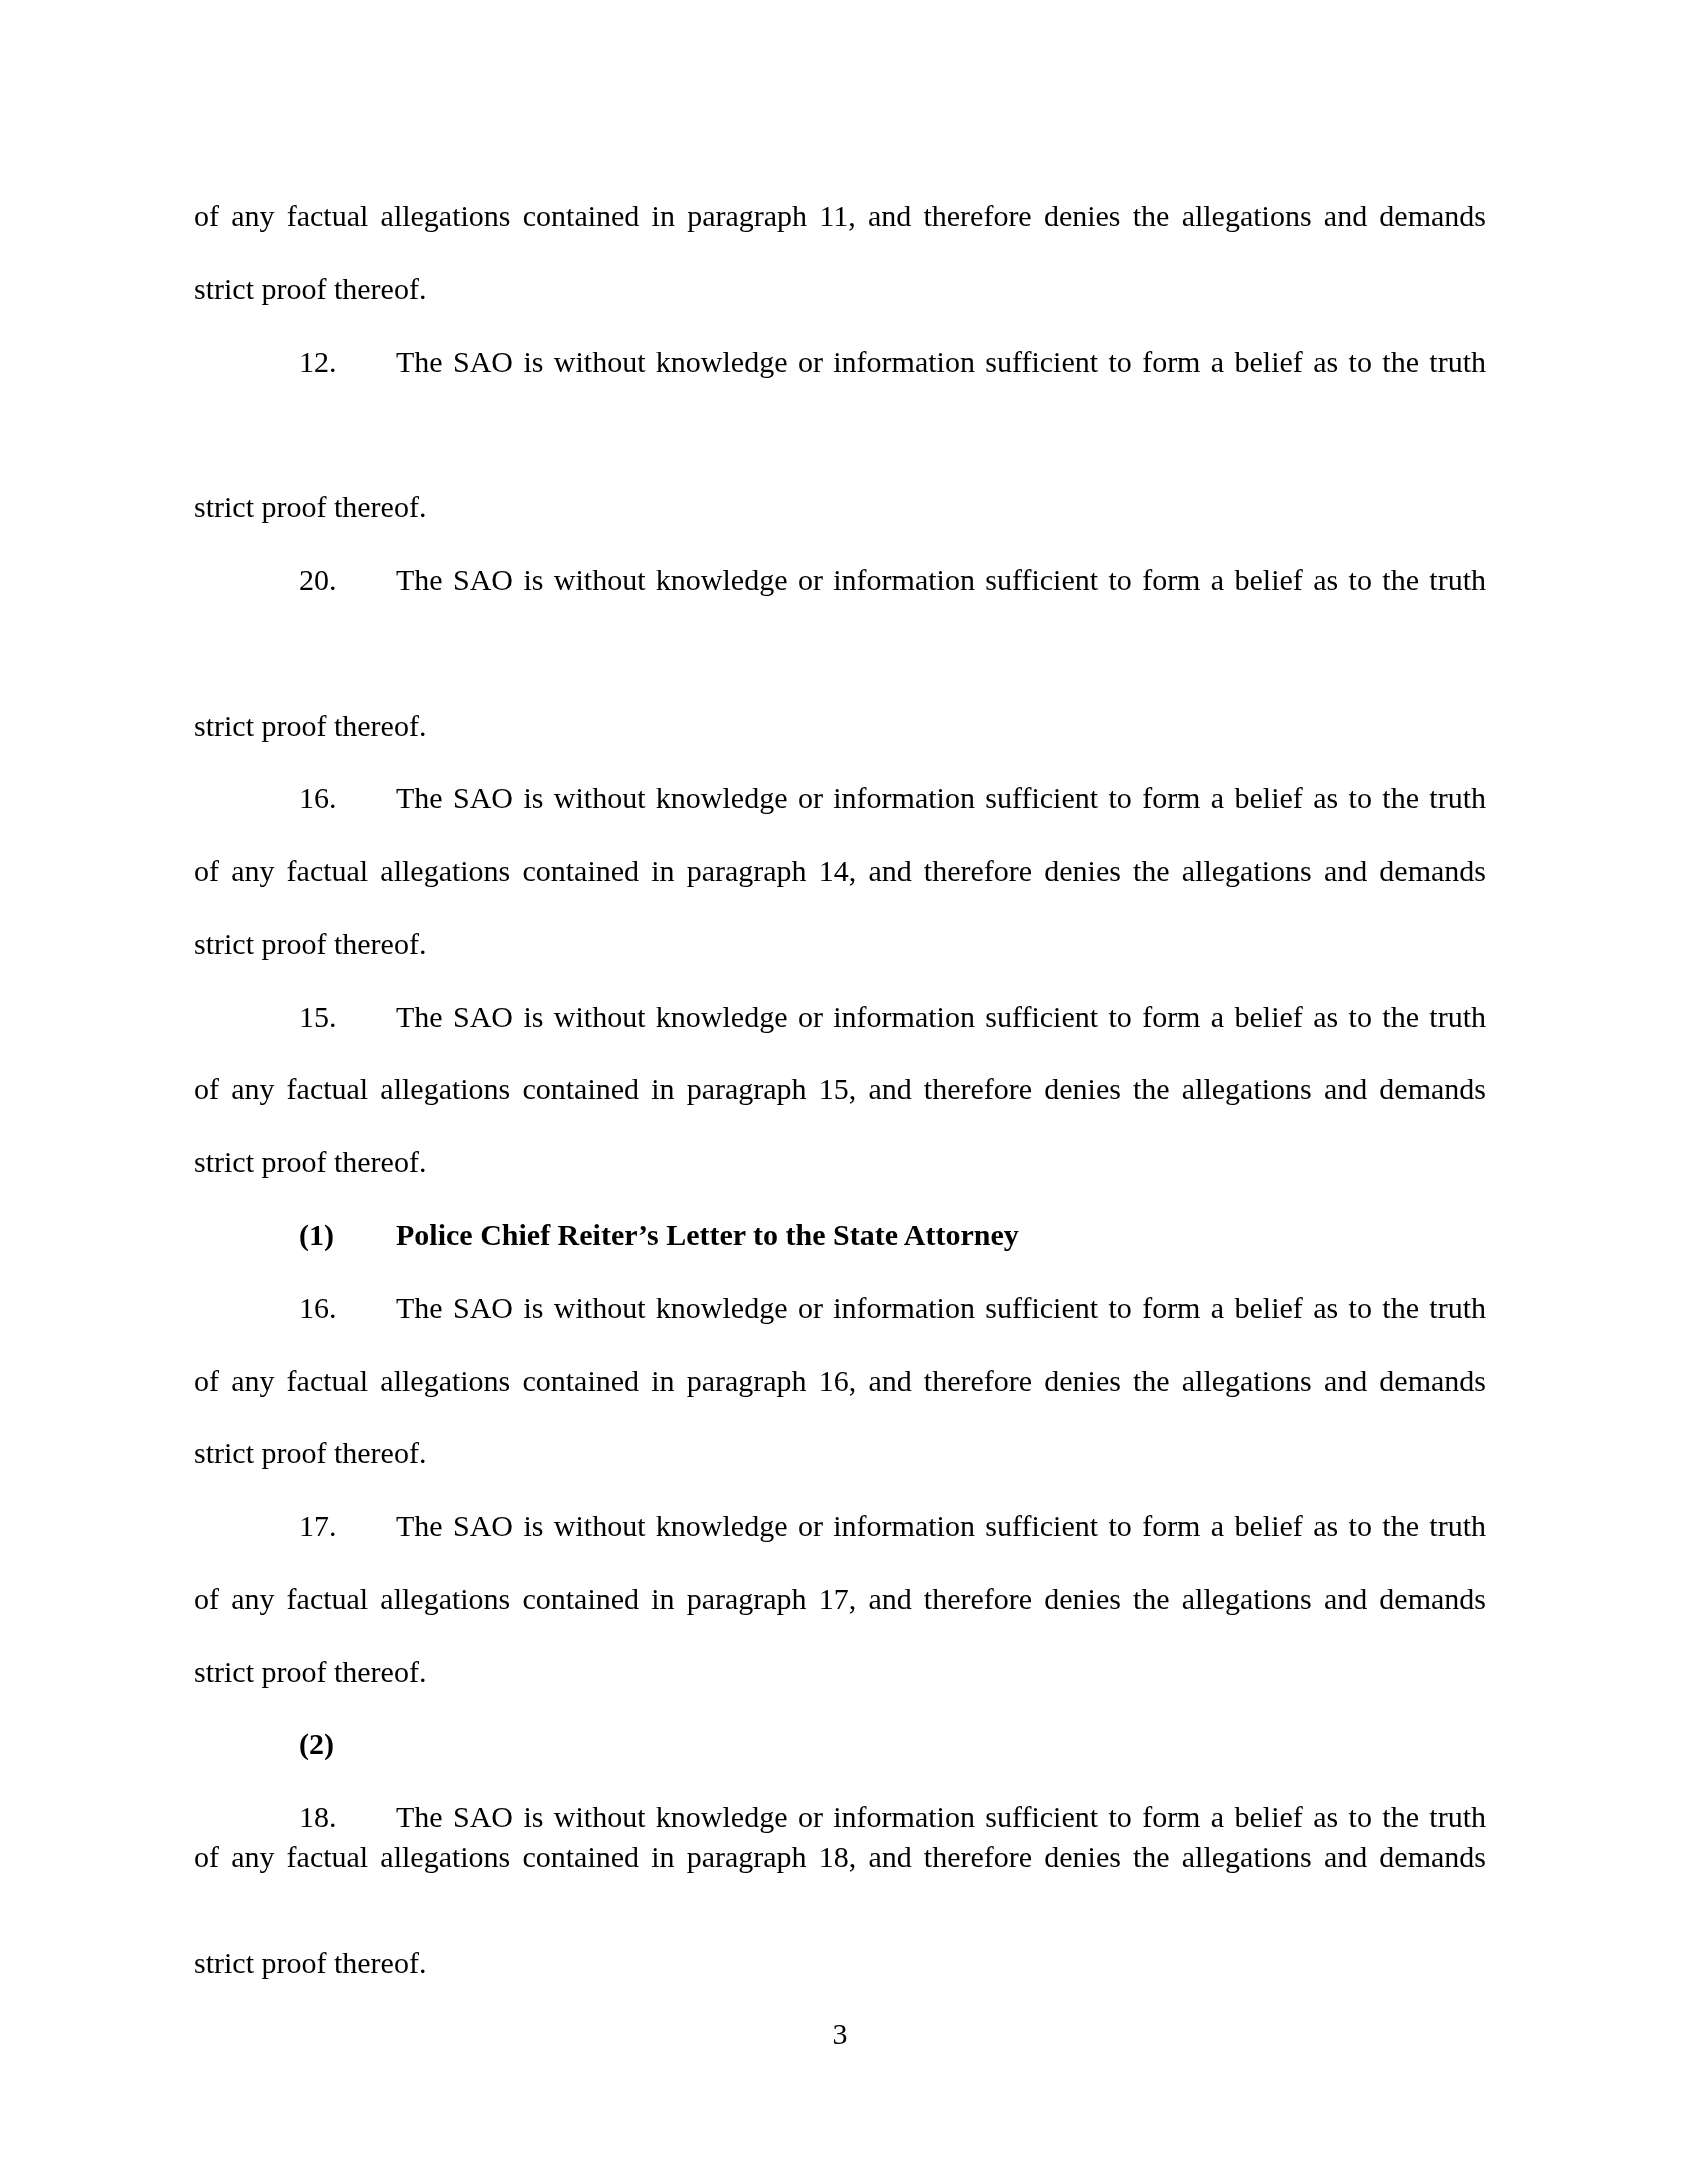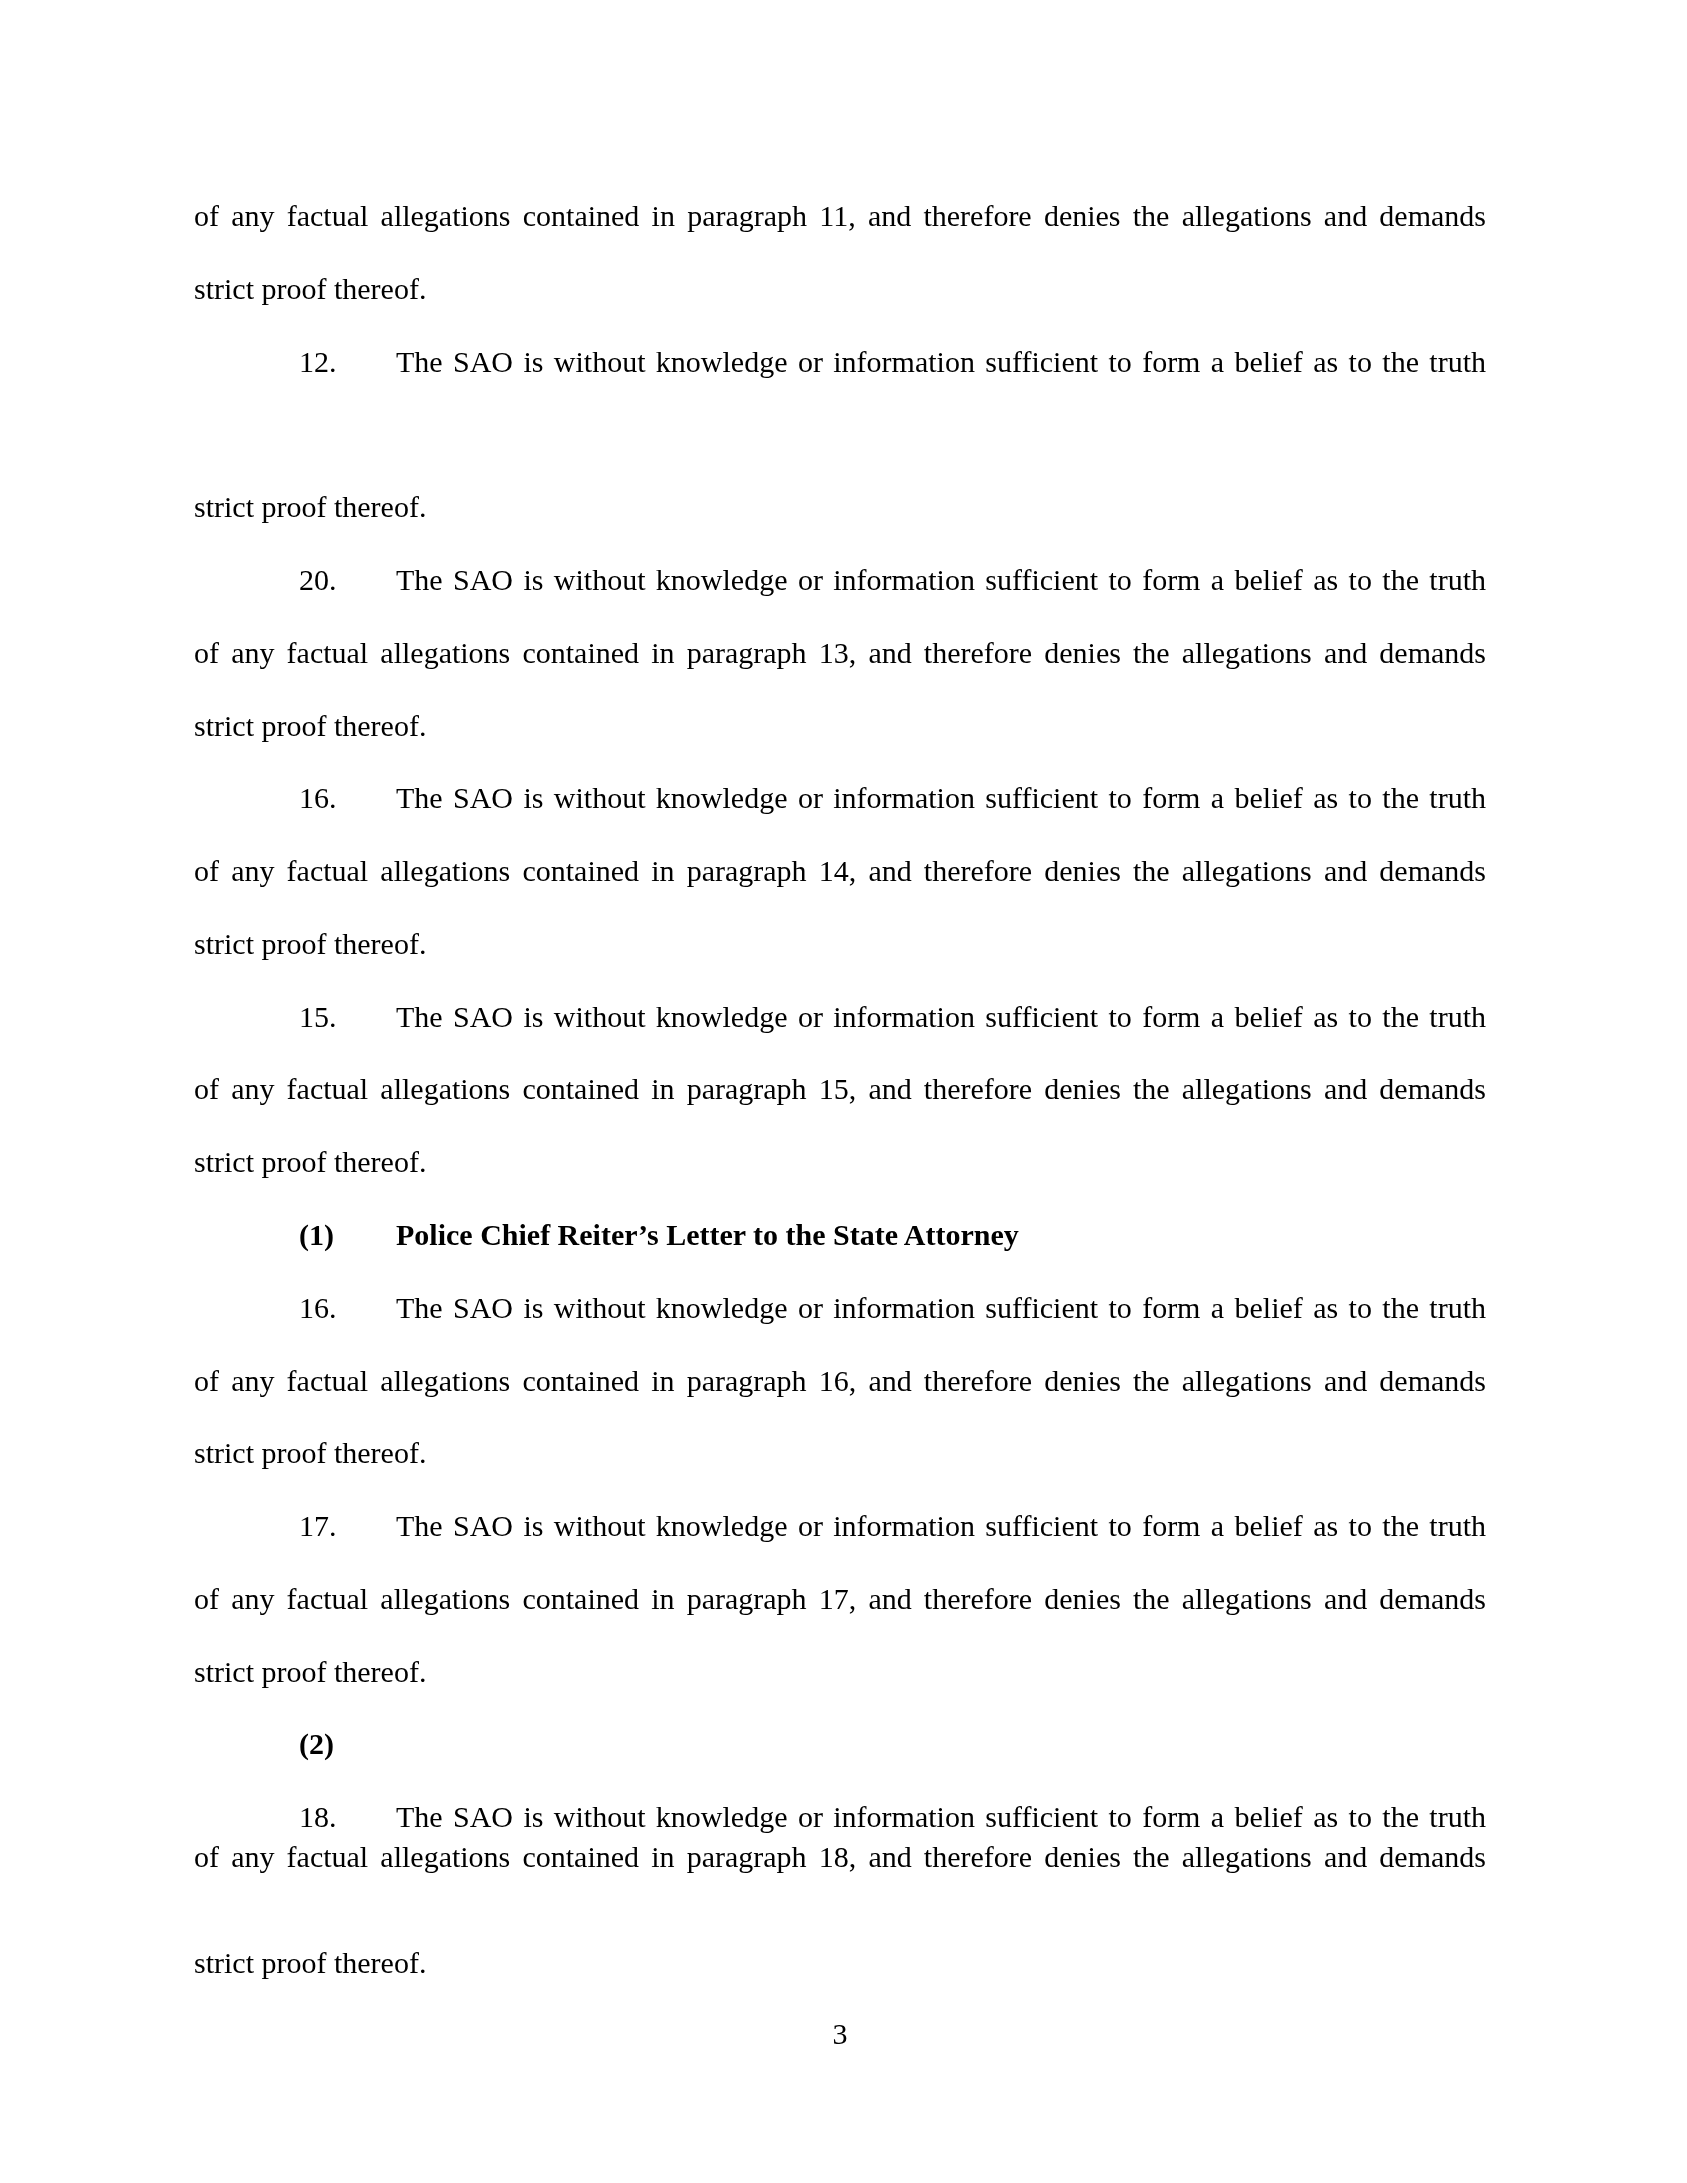--- a/index.html
+++ b/index.html
@@ -70,21 +70,20 @@
       <div class="line continuation" style="top: 272px;">strict proof thereof.</div>
       <div class="line item-start" style="top: 345px;">
         <span class="num">12.</span>
         <div class="txt j">The SAO is without knowledge or information sufficient to form a belief as to the truth</div>
       </div>
       <div class="line continuation" style="top: 490px;">strict proof thereof.</div>
       <div class="line item-start" style="top: 563px;">
         <span class="num">20.</span>
         <div class="txt j">The SAO is without knowledge or information sufficient to form a belief as to the truth</div>
       </div>
-      <div class="line continuation jfull" style="top: 636px;">of any factual allegations contained in paragraph 13, and therefore denies the allegations and demands</div>
       <div class="line continuation" style="top: 709px;">strict proof thereof.</div>
       <div class="line item-start" style="top: 781px;">
         <span class="num">16.</span>
         <div class="txt j">The SAO is without knowledge or information sufficient to form a belief as to the truth</div>
       </div>
       <div class="line continuation jfull" style="top: 854px;">of any factual allegations contained in paragraph 14, and therefore denies the allegations and demands</div>
       <div class="line continuation" style="top: 927px;">strict proof thereof.</div>
       <div class="line item-start" style="top: 1000px;">
         <span class="num">15.</span>
         <div class="txt j">The SAO is without knowledge or information sufficient to form a belief as to the truth</div>

